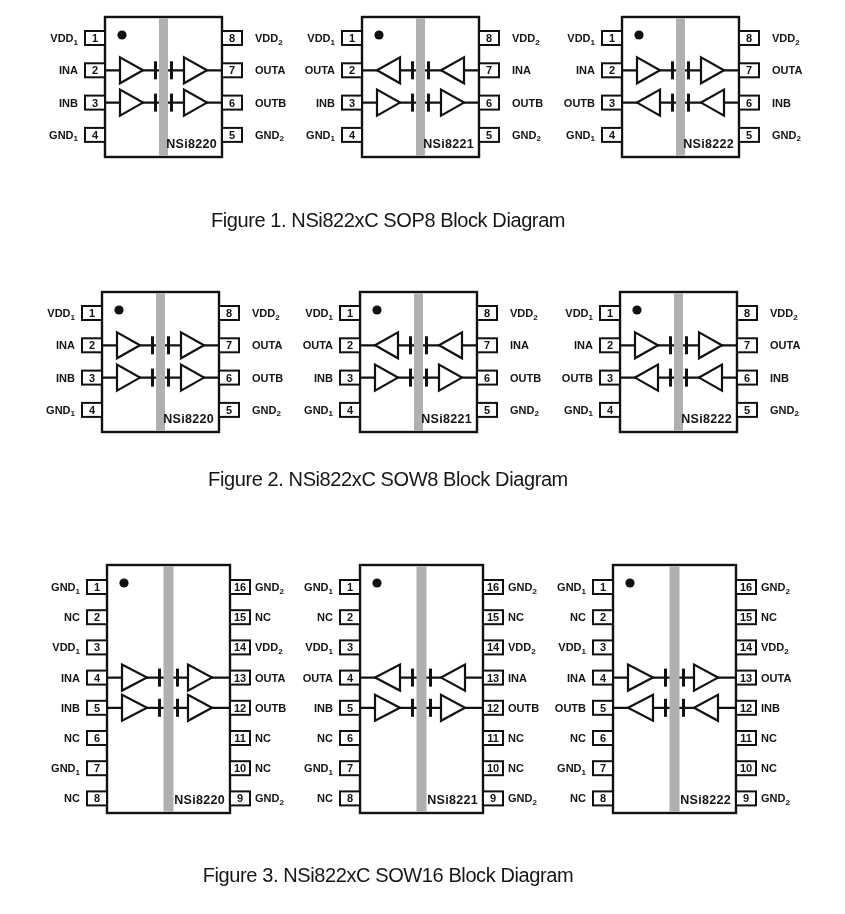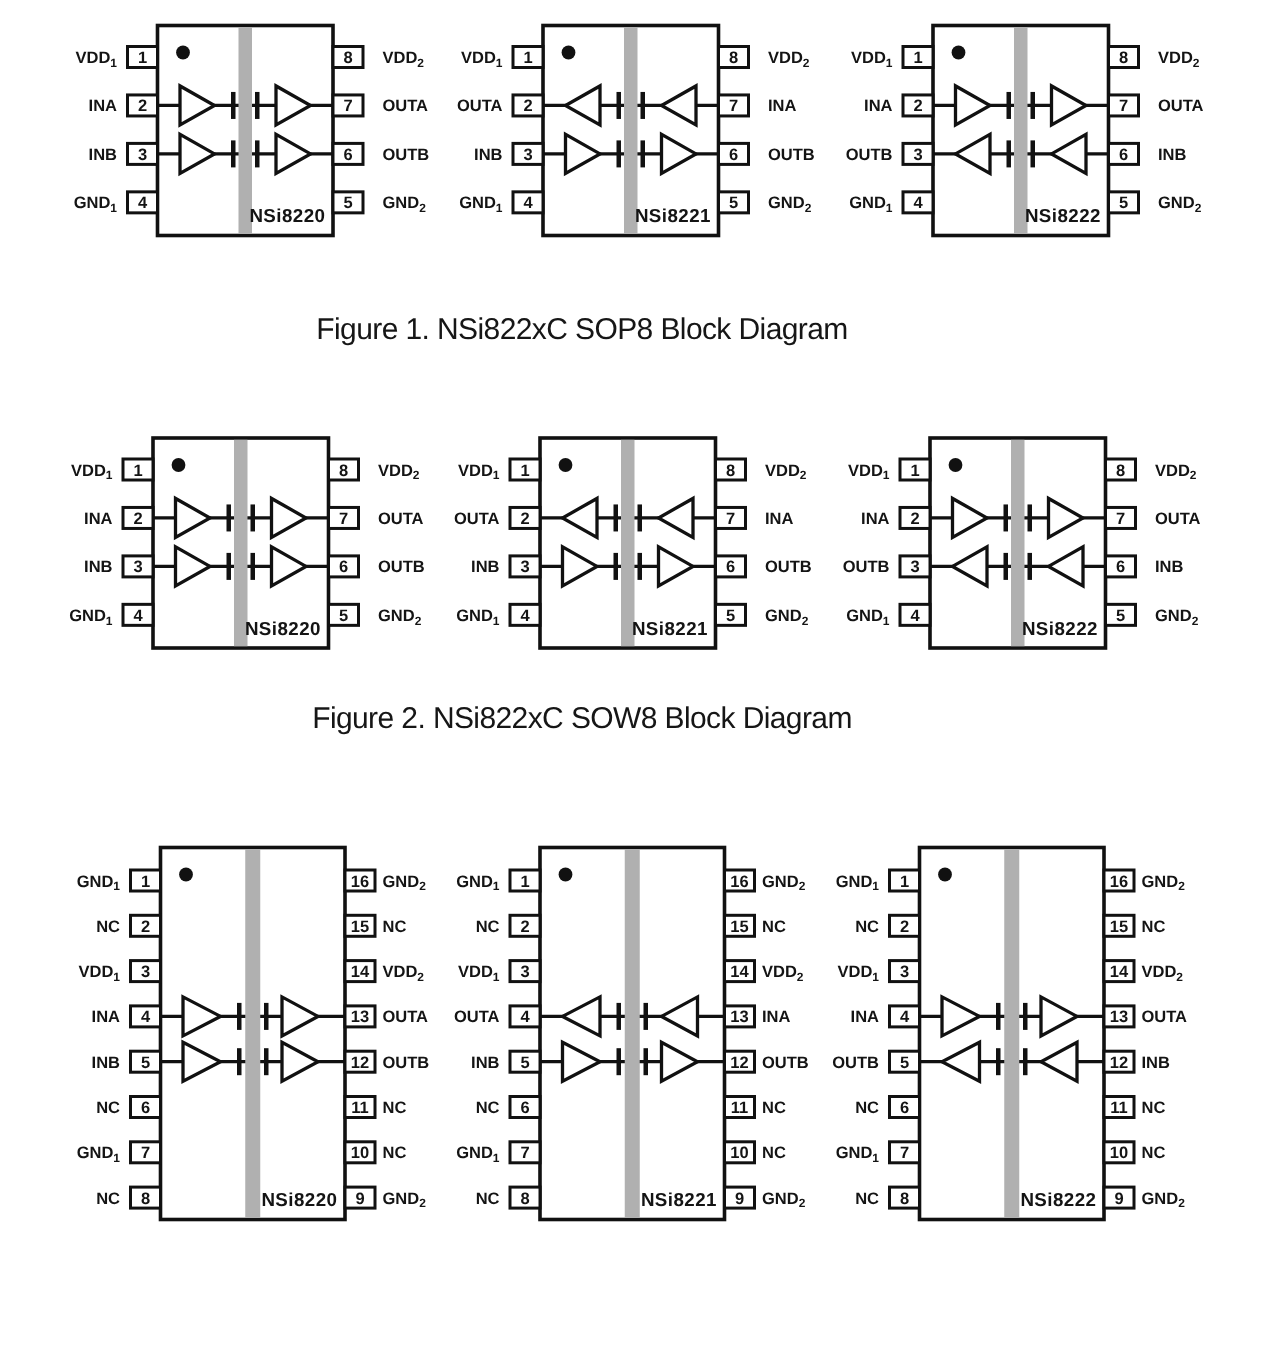--- a/index.html
+++ b/index.html
@@ -468,13 +468,14 @@
         <text x="226" y="180" class="lbl" text-anchor="start"><tspan>NC</tspan></text>
         <rect x="201" y="199.2" width="20" height="14" class="pinbox"></rect>
         <text x="211" y="210.2" class="num" text-anchor="middle">10</text>
         <text x="226" y="210.2" class="lbl" text-anchor="start"><tspan>NC</tspan></text>
         <rect x="201" y="229.4" width="20" height="14" class="pinbox"></rect>
         <text x="211" y="240.4" class="num" text-anchor="middle">9</text>
         <text x="226" y="240.4" class="lbl" text-anchor="start"><tspan>GND</tspan><tspan font-size="8" dy="2.5">2</tspan></text>
         <text x="196" y="242" class="name" text-anchor="end">NSi8222</text>
       </svg>
     </div>
+  <div class="caption" id="cap2">Figure 3. NSi822xC SOW16 Block Diagram</div>
 </div>
 
 </body></html>

